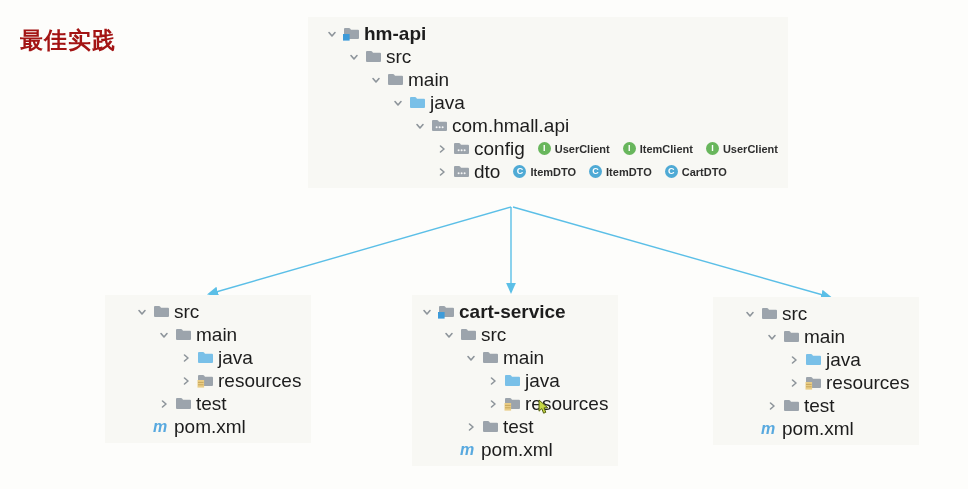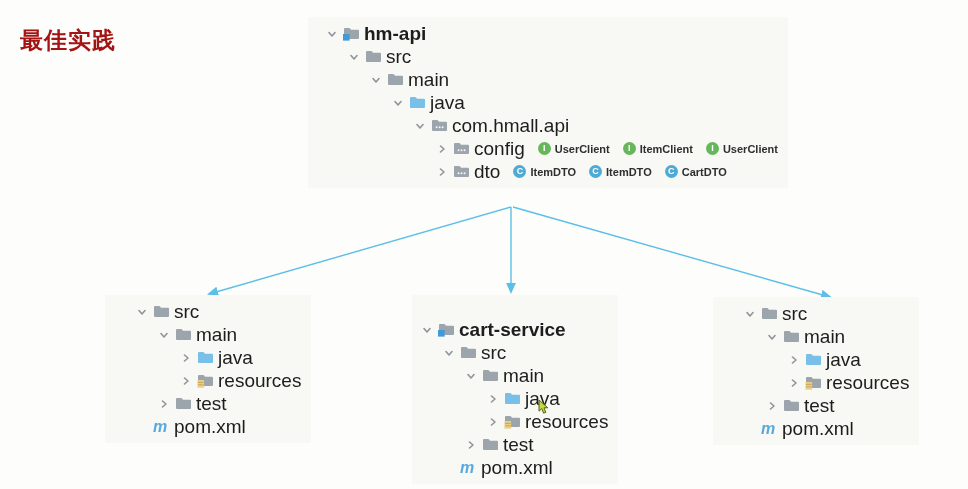--- a/index.html
+++ b/index.html
@@ -247,21 +247,21 @@
     </div>
     <div class="row" style="padding-left: 22px;">
       <span class="chev"></span>
       <span class="icon">
         <span class="maven-m" style="color:#58a9df">m</span>
       </span>
       <span class="lbl">pom.xml</span>
     </div>
   </div>
 <div class="tree" style="left: 412px; top: 295px; padding-left: 9px;">
-    <div class="row bold" style="padding-left: 0px; margin-top: 18px;">
+    <div class="row bold" style="padding-left: 0px;">
       <span class="chev">
         <svg width="12" height="12" viewBox="0 0 12 12">
           <polyline points="3,4.5 6,8 9,4.5" fill="none" stroke="#8e959b" stroke-width="1.6" stroke-linecap="round" stroke-linejoin="round"></polyline>
         </svg>
       </span>
       <span class="icon">
         <svg width="17" height="15" viewBox="0 0 17 15">
           <path d="M1 3 Q1 2 2 2 L6 2 Q6.7 2 7.1 2.6 L8 3.8 L15 3.8 Q16 3.8 16 4.8 L16 12 Q16 13 15 13 L2 13 Q1 13 1 12 Z" fill="#9ca4ac"></path>
           <rect x="0" y="8" width="6.6" height="6.6" fill="#3d9bd9"></rect>
         </svg>

